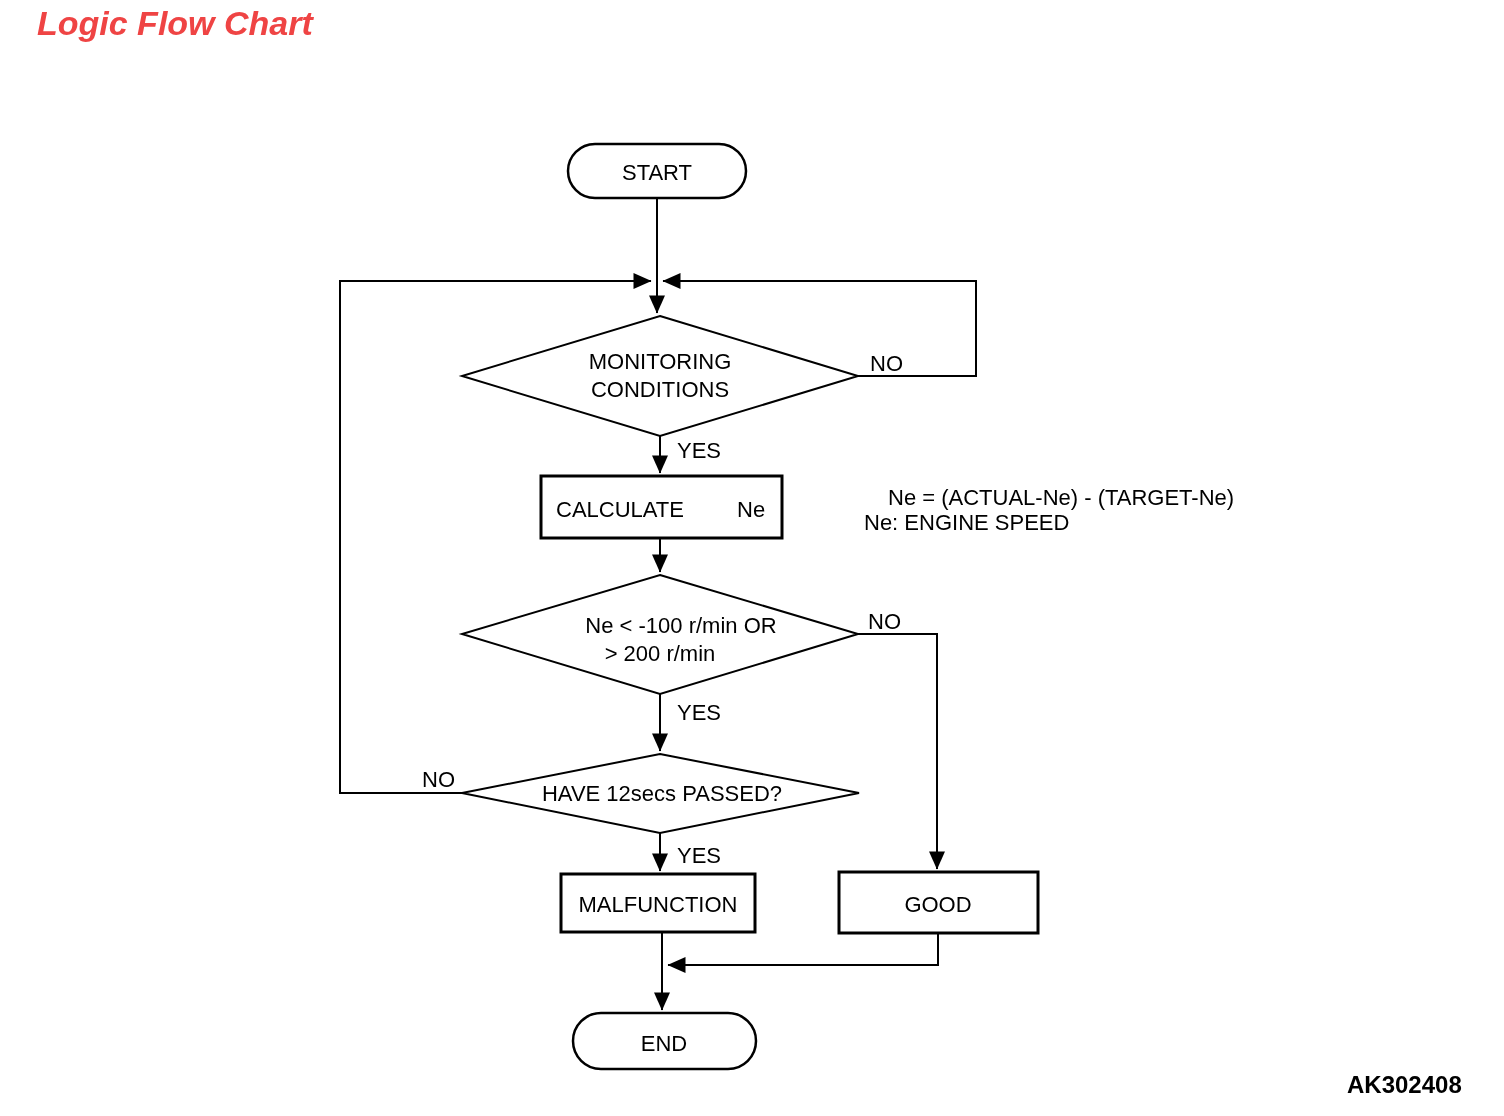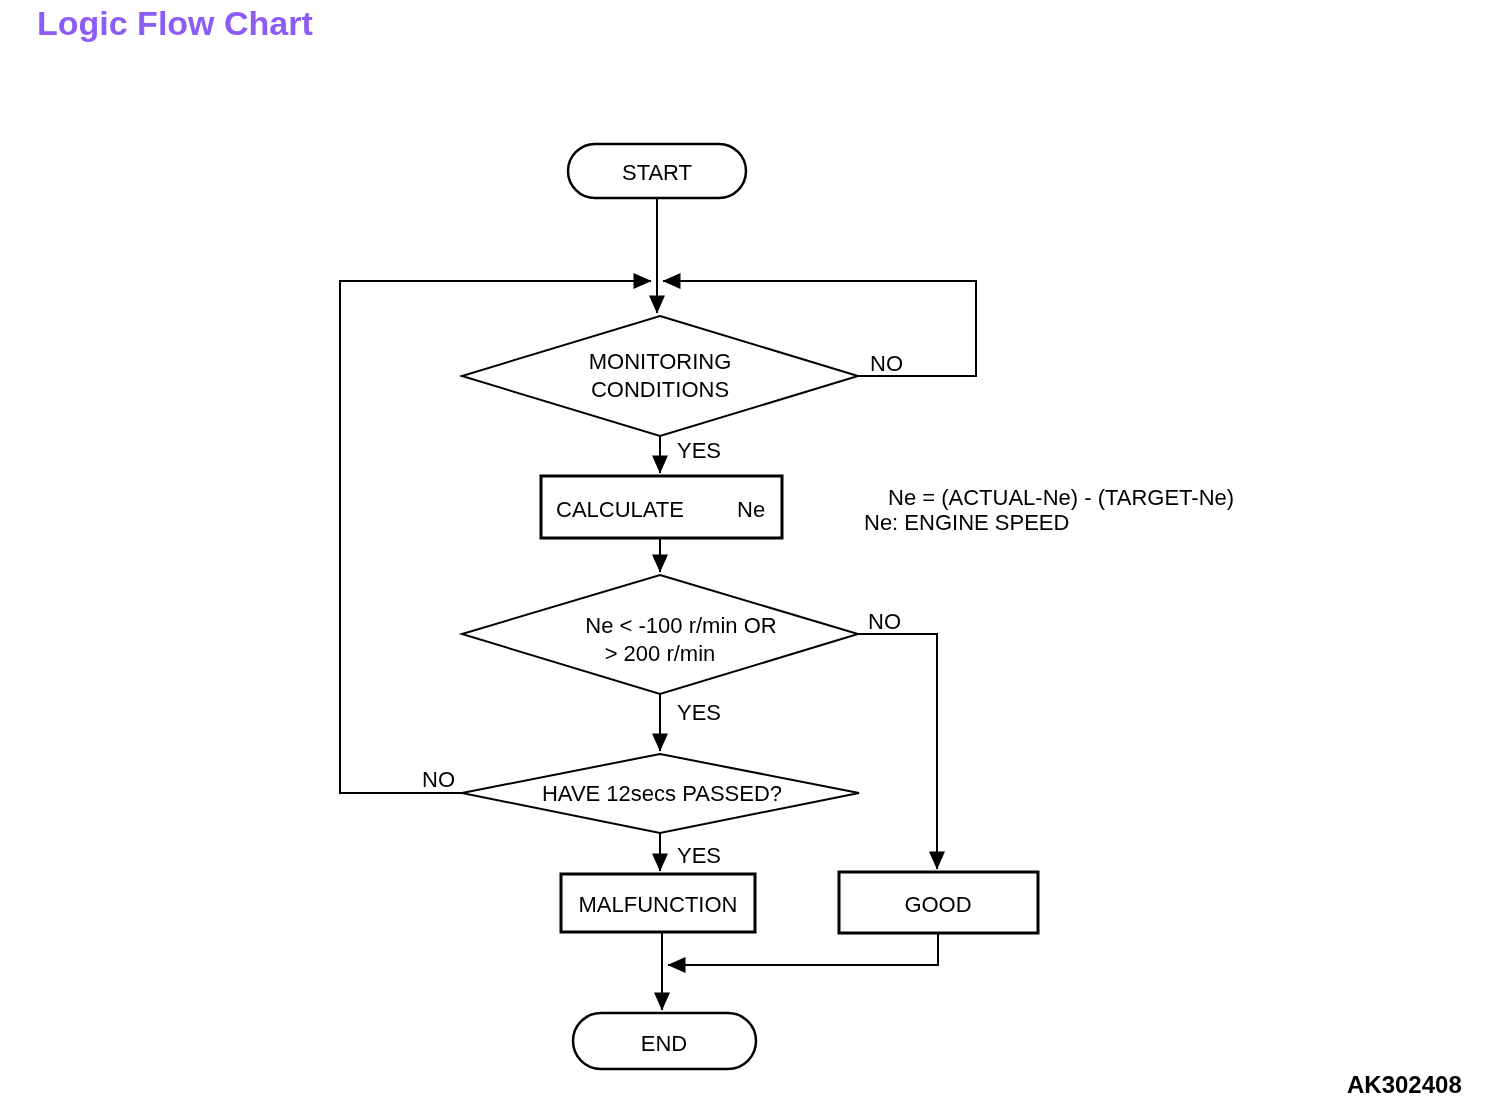--- a/index.html
+++ b/index.html
@@ -15,22 +15,23 @@
     background: #ffffff;
     overflow: hidden;
   }
   #doc-title {
     position: absolute;
     left: 37px;
     top: 4px;
     margin: 0;
     font-size: 34px;
     font-weight: bold;
-    color: #8b5cf6;
+    color: #ef4444;
     letter-spacing: 0px;
+    font-style: italic;
   }
   #figure-code {
     position: absolute;
     left: 1347px;
     top: 1071px;
     font-size: 24px;
     font-weight: bold;
     color: #000000;
   }
   svg { position: absolute; left: 0; top: 0; }

